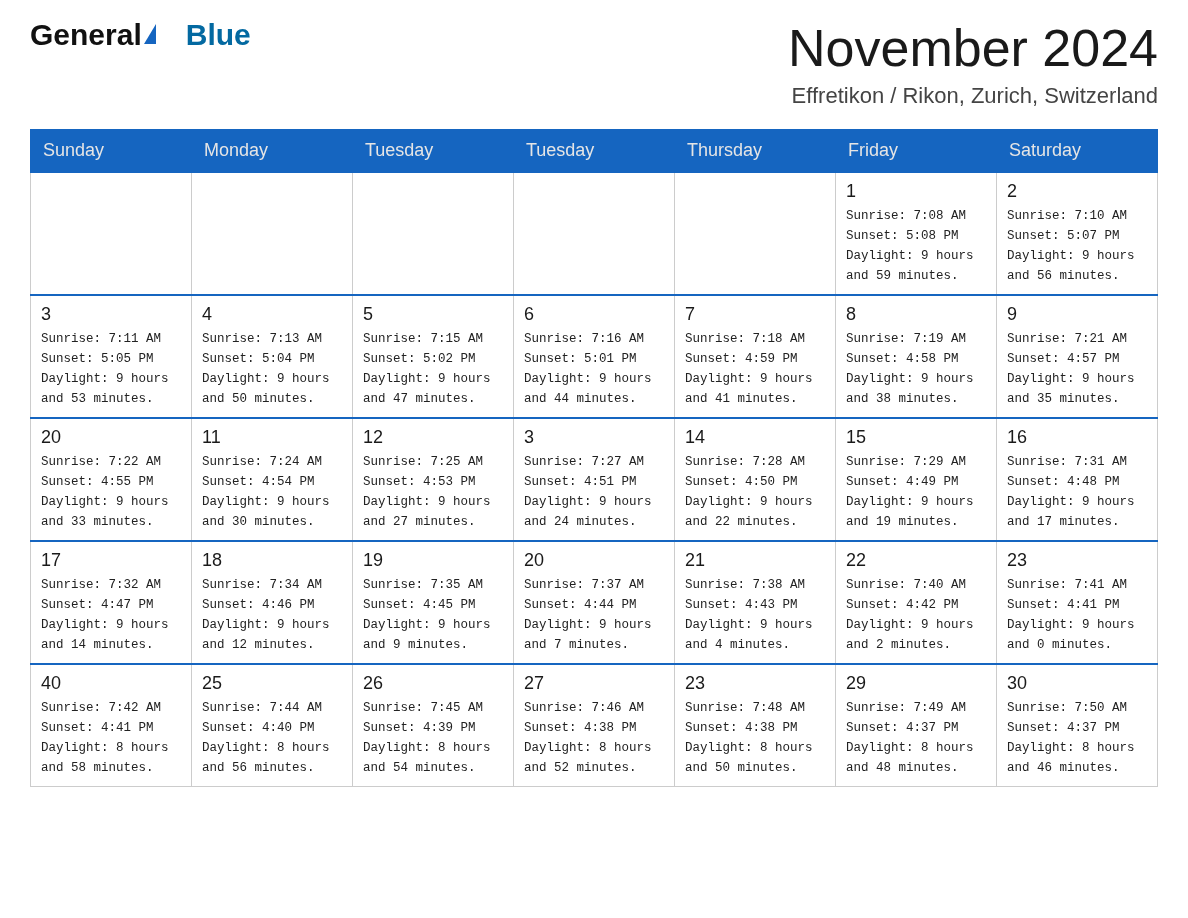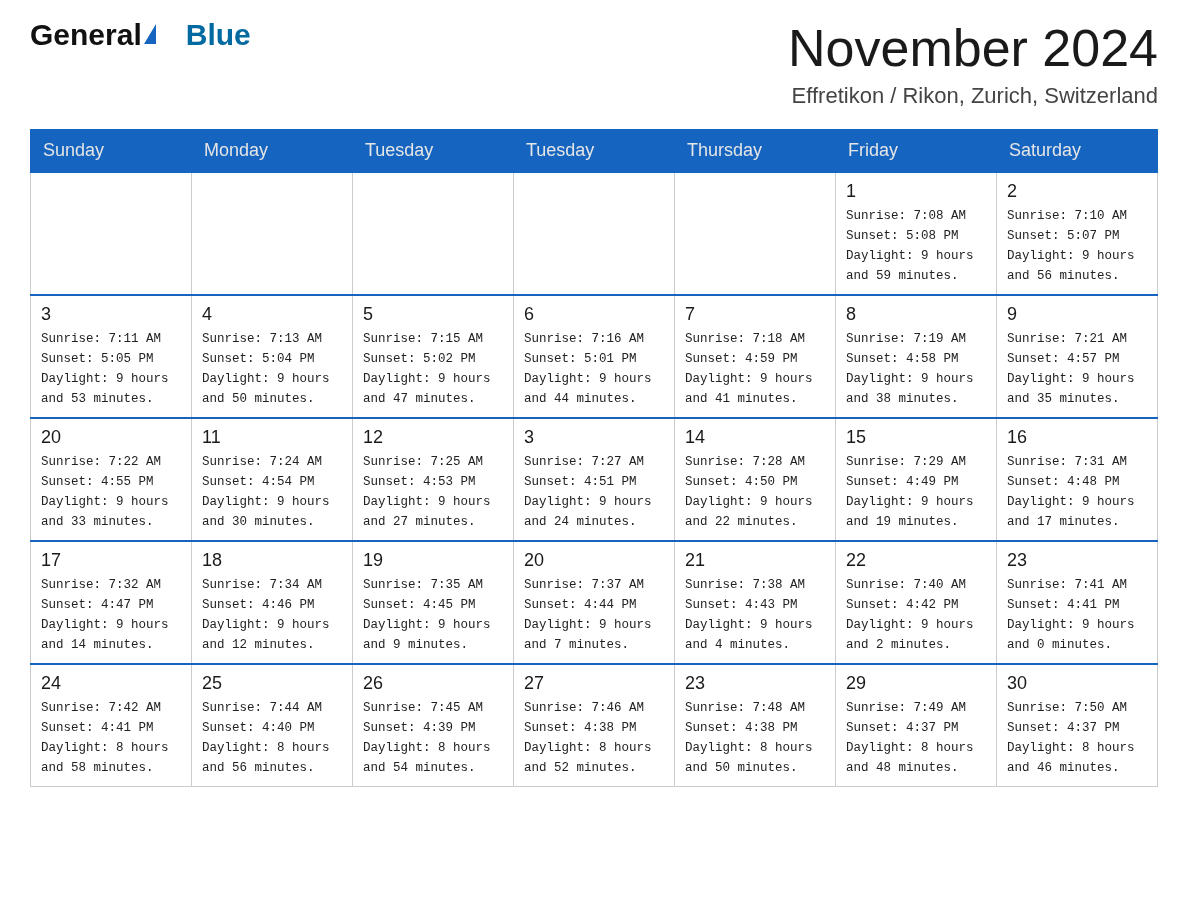--- a/index.html
+++ b/index.html
@@ -239,21 +239,21 @@
           <span class="day-number">22</span>
           <div class="day-info">Sunrise: 7:40 AM<br>Sunset: 4:42 PM<br>Daylight: 9 hours<br>and 2 minutes.</div>
         </td>
         <td>
           <span class="day-number">23</span>
           <div class="day-info">Sunrise: 7:41 AM<br>Sunset: 4:41 PM<br>Daylight: 9 hours<br>and 0 minutes.</div>
         </td>
       </tr>
       <tr class="week-row">
         <td>
-          <span class="day-number">24</span>
+          <span class="day-number">40</span>
           <div class="day-info">Sunrise: 7:42 AM<br>Sunset: 4:41 PM<br>Daylight: 8 hours<br>and 58 minutes.</div>
         </td>
         <td>
           <span class="day-number">25</span>
           <div class="day-info">Sunrise: 7:44 AM<br>Sunset: 4:40 PM<br>Daylight: 8 hours<br>and 56 minutes.</div>
         </td>
         <td>
           <span class="day-number">26</span>
           <div class="day-info">Sunrise: 7:45 AM<br>Sunset: 4:39 PM<br>Daylight: 8 hours<br>and 54 minutes.</div>
         </td>

